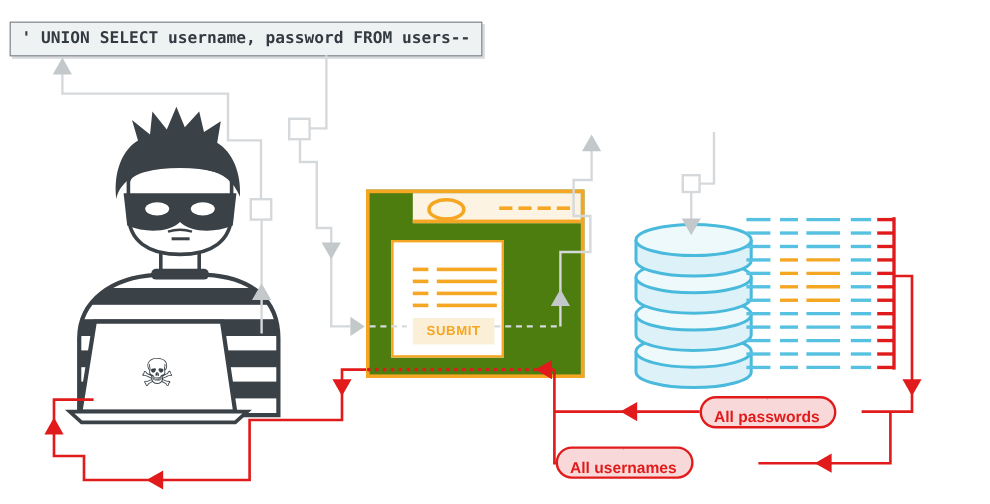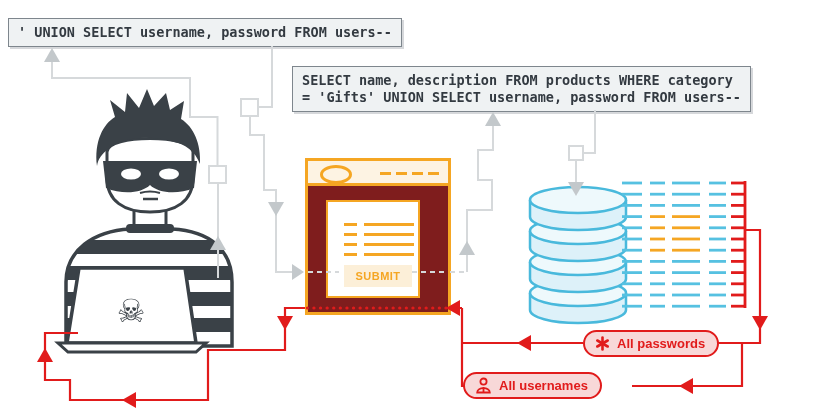--- a/index.html
+++ b/index.html
@@ -10,46 +10,44 @@
   .codebox{position:absolute;z-index:2;background:#eff2f3;border:1.5px solid #7e868d;
            box-shadow:2px 2px 0 rgba(90,100,110,.25);
            font-family:"DejaVu Sans Mono","Liberation Mono",monospace;
            font-weight:bold;font-size:13.5px;line-height:17px;color:#333a41;
            padding:5px 9px;white-space:pre;}
   #payload-box{left:8px;top:18px;}
   #query-box{left:292px;top:66px;}
 
   
   #browser{position:absolute;z-index:2;left:305px;top:158px;width:140px;height:151px;
-           border:3px solid #f5a623;background:#7f1d1d;}
+           border:3px solid #f5a623;background:#4d7c0f;padding-left:36px;}
   #browser .bar-head{height:22px;background:#fdf3e3;border-bottom:3px solid #f5a623;position:relative;}
   #browser .oval{position:absolute;left:12px;top:4px;width:26px;height:13px;border:3px solid #f5a623;border-radius:50%;}
   #browser .mdash{position:absolute;top:11px;width:11px;height:3px;background:#f5a623;}
   #browser .form{position:absolute;left:18px;top:39px;width:90px;height:94px;border:2.5px solid #f5a623;background:#fff;}
   #browser .fbar{position:absolute;height:2.5px;background:#f5a623;}
   #browser .submit{position:absolute;left:36px;top:104px;width:68px;height:22px;background:#fcefd8;
                    display:flex;align-items:center;justify-content:center;
                    color:#f5a623;font-weight:bold;font-size:11px;letter-spacing:.5px;}
 
   
   .pill{position:absolute;z-index:4;height:23px;border:2px solid #e11b1b;border-radius:14px;
         background:#f8d8d8;display:flex;align-items:center;gap:7px;padding:0 12px 0 10px;
-        color:#e11b1b;font-weight:bold;font-size:13px;white-space:nowrap;}
+        color:#e11b1b;font-weight:bold;font-size:13px;white-space:nowrap;flex-direction:column;}
   #pill-passwords{left:583px;top:330px;}
   #pill-usernames{left:463px;top:372px;}
 </style>
 </head>
 <body>
 
 <div id="stage">
 
   <div id="payload-box" class="codebox"><span>' UNION SELECT username, password FROM users--</span></div>
 
-  <div id="query-box" class="codebox"><span>SELECT name, description FROM products WHERE category</span>
-<span>= 'Gifts' UNION SELECT username, password FROM users--</span></div>
 
   <div id="browser">
     <div class="bar-head">
       <div class="oval"></div>
       <div class="mdash" style="left:72px"></div>
       <div class="mdash" style="left:88px"></div>
       <div class="mdash" style="left:104px"></div>
       <div class="mdash" style="left:120px"></div>
     </div>
     <div class="form">

